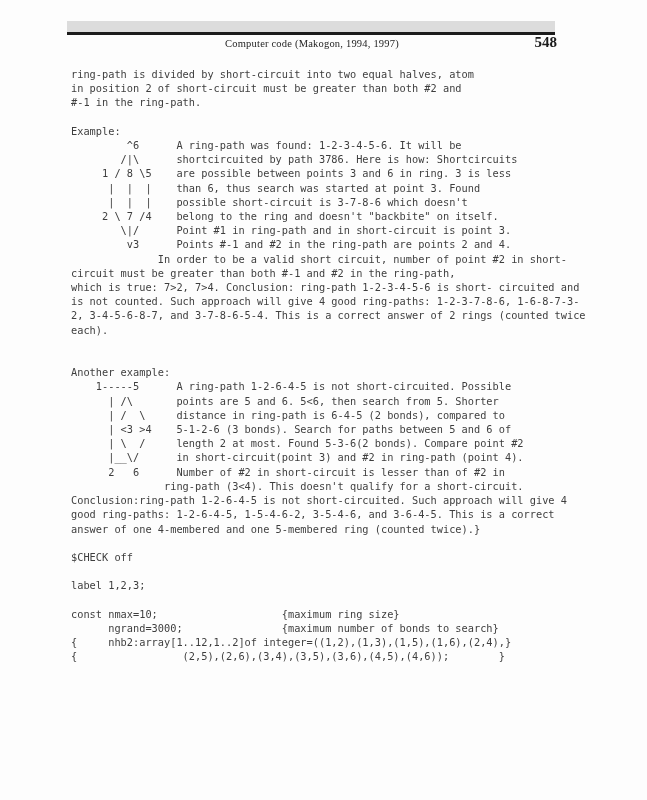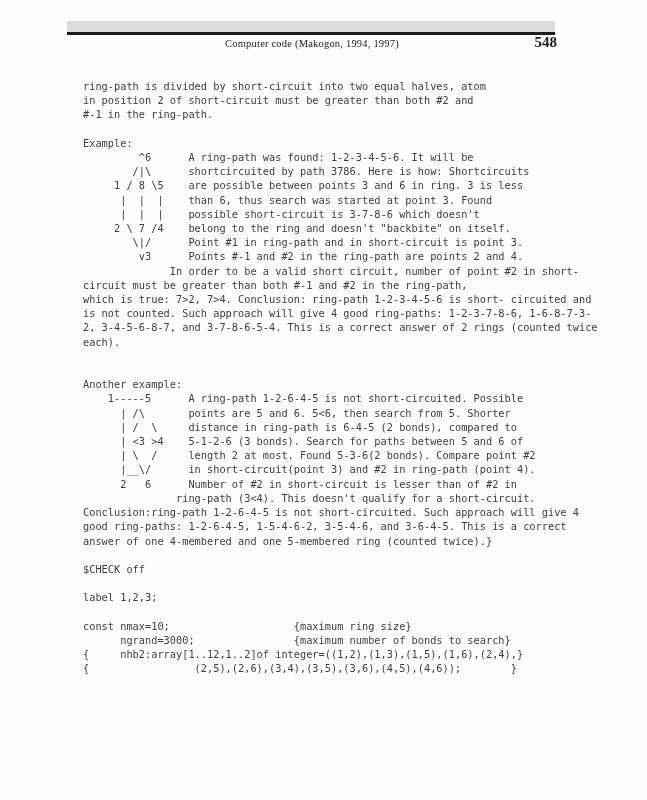--- a/index.html
+++ b/index.html
@@ -51,21 +51,21 @@
     text-align: right;
     font-family: "Liberation Serif", "DejaVu Serif", serif;
     font-size: 15px;
     font-weight: bold;
     color: #1b1b1b;
   }
   .body-text {
     position: absolute;
     left: 67px;
     top: 63px;
-    margin: 16px;
+    margin: 4px;
     font-family: "DejaVu Sans Mono", "Liberation Mono", monospace;
     font-size: 10.3px;
     line-height: 14.2px;
     color: #3e3e3e;
     white-space: pre;
     tab-size: 8;
   }
 </style>
 </head>
 <body>

